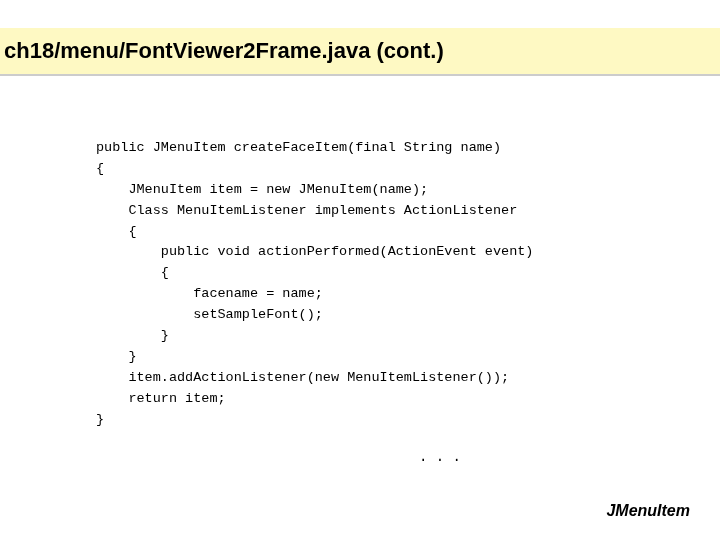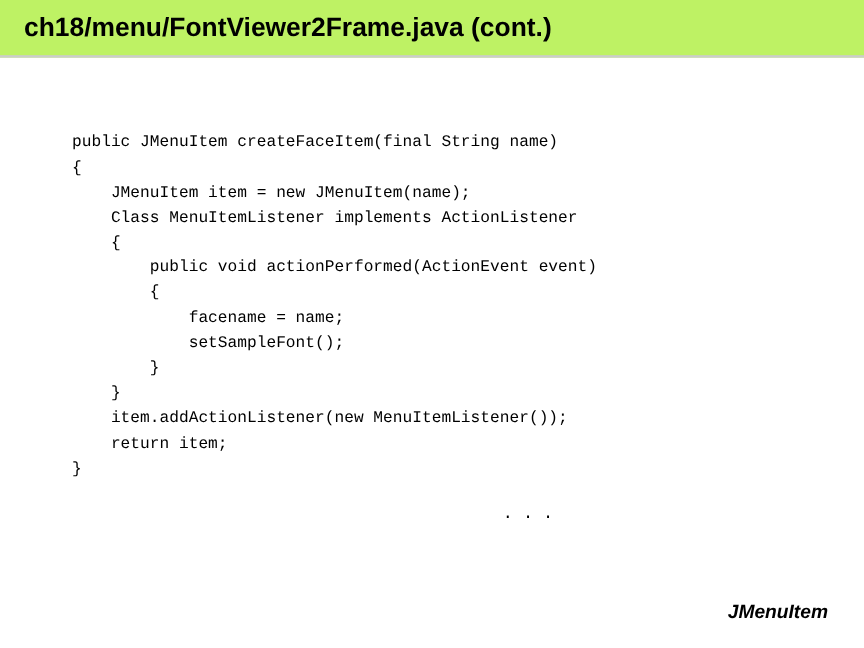--- a/index.html
+++ b/index.html
@@ -17,23 +17,24 @@
     }
 
     #page-container {
       width: 720px;
       height: 540px;
       display: flex;
       flex-direction: column;
     }
 
     #header {
-      background: #bef264;
+      background: #fef9c3;
       border-bottom: 2px solid #cccccc;
-      padding: 10px 20px;
+      padding: 10px 4px;
+      margin-top: 28px;
     }
 
     #header-title {
       font-size: 22px;
       font-weight: bold;
       color: #000000;
       font-family: Arial, Helvetica, sans-serif;
     }
 
     #content {
@@ -45,20 +46,21 @@
     #code-block {
       font-family: 'Courier New', Courier, monospace;
       font-size: 13.5px;
       line-height: 1.55;
       color: #000000;
       white-space: pre;
     }
 
     .code-line {
       display: block;
+      margin-left: 36px;
     }
 
     #ellipsis-line {
       text-align: center;
       font-family: 'Courier New', Courier, monospace;
       font-size: 14px;
       color: #000000;
       margin-top: 18px;
       margin-left: 160px;
     }

